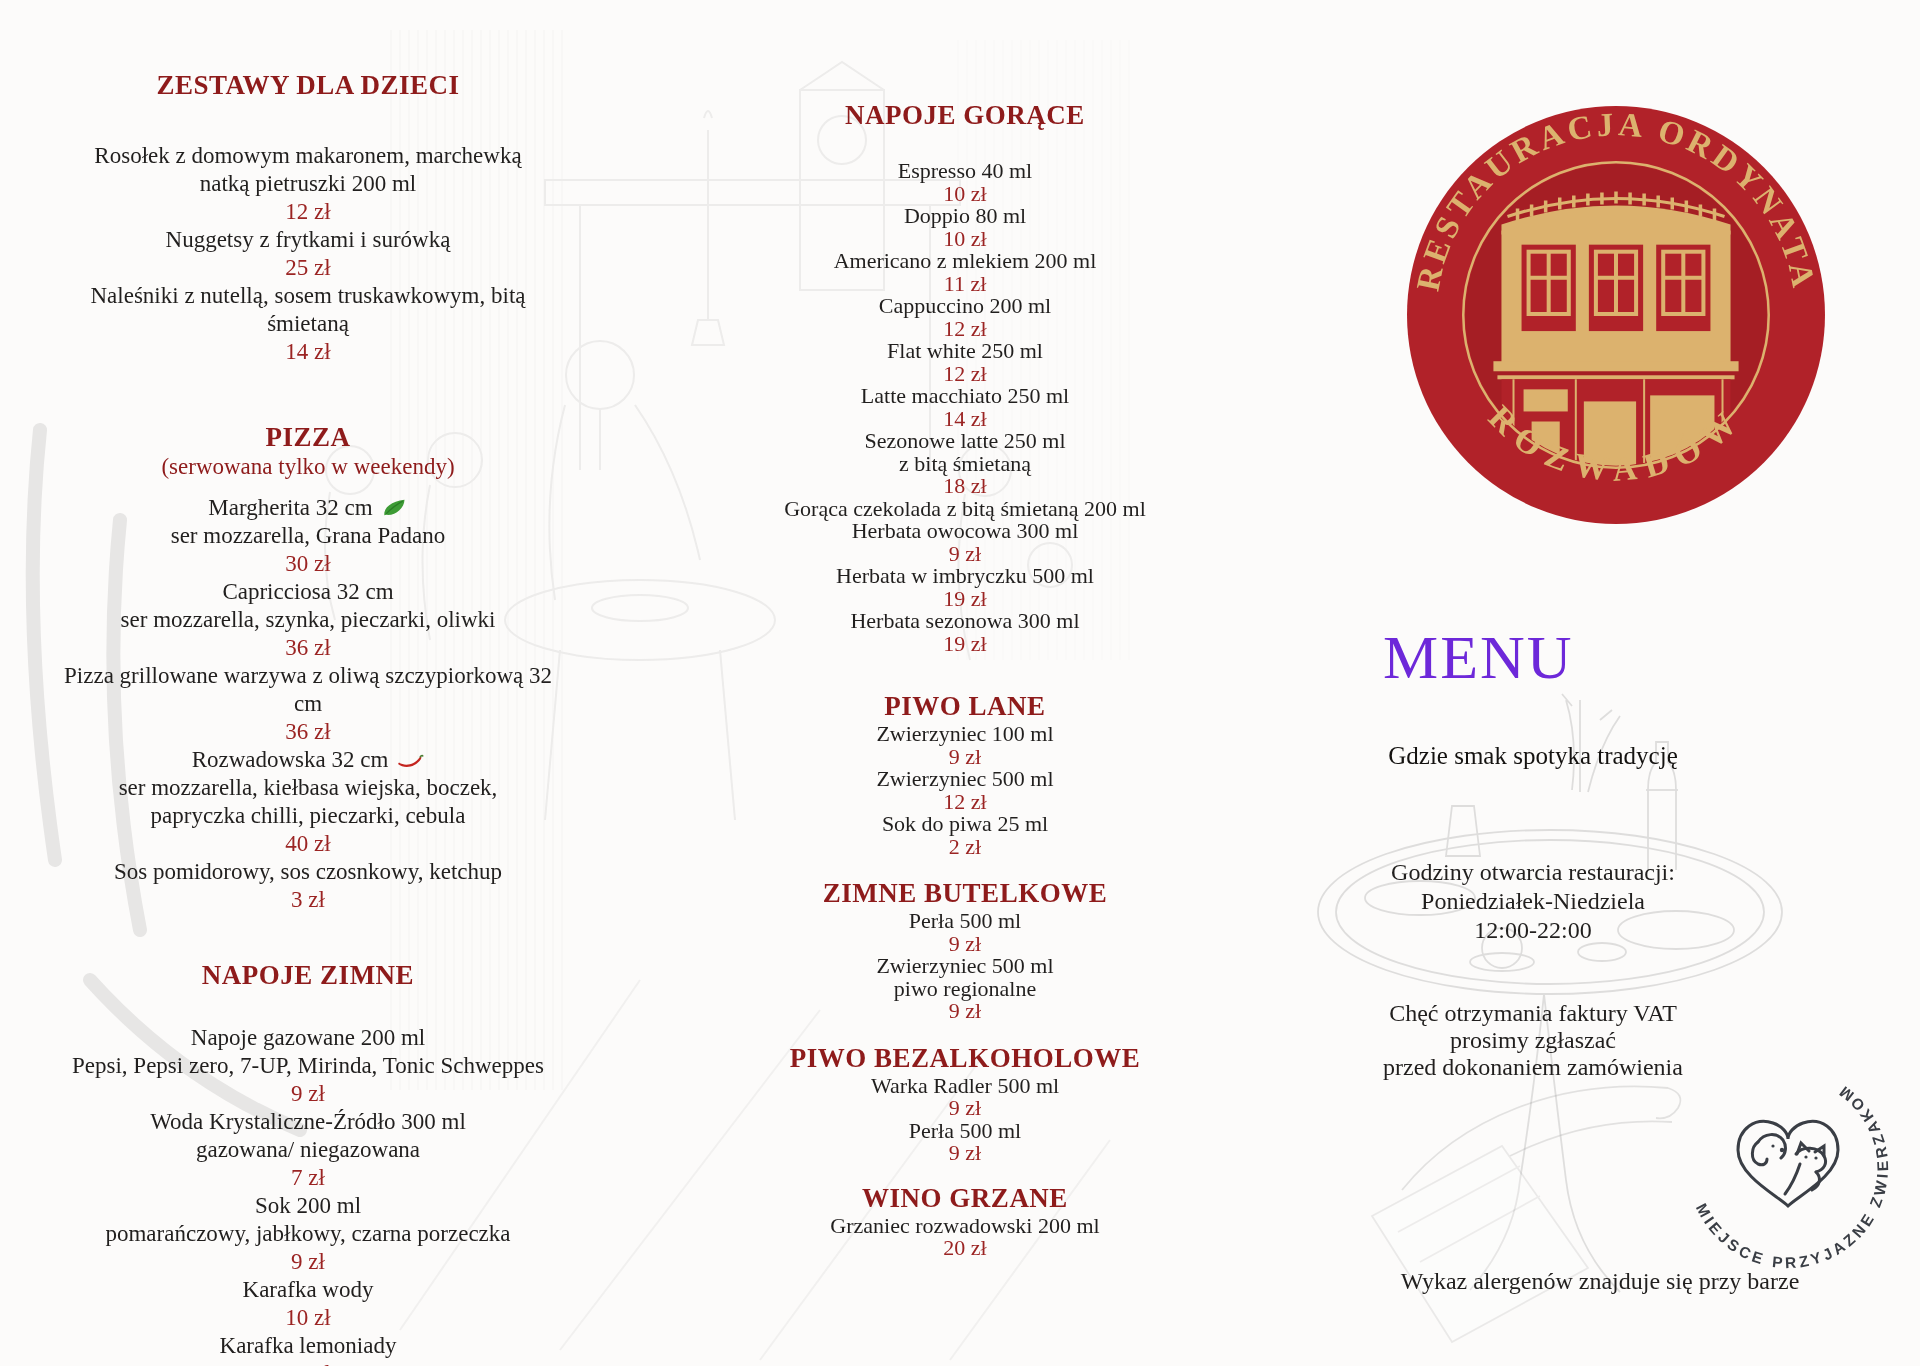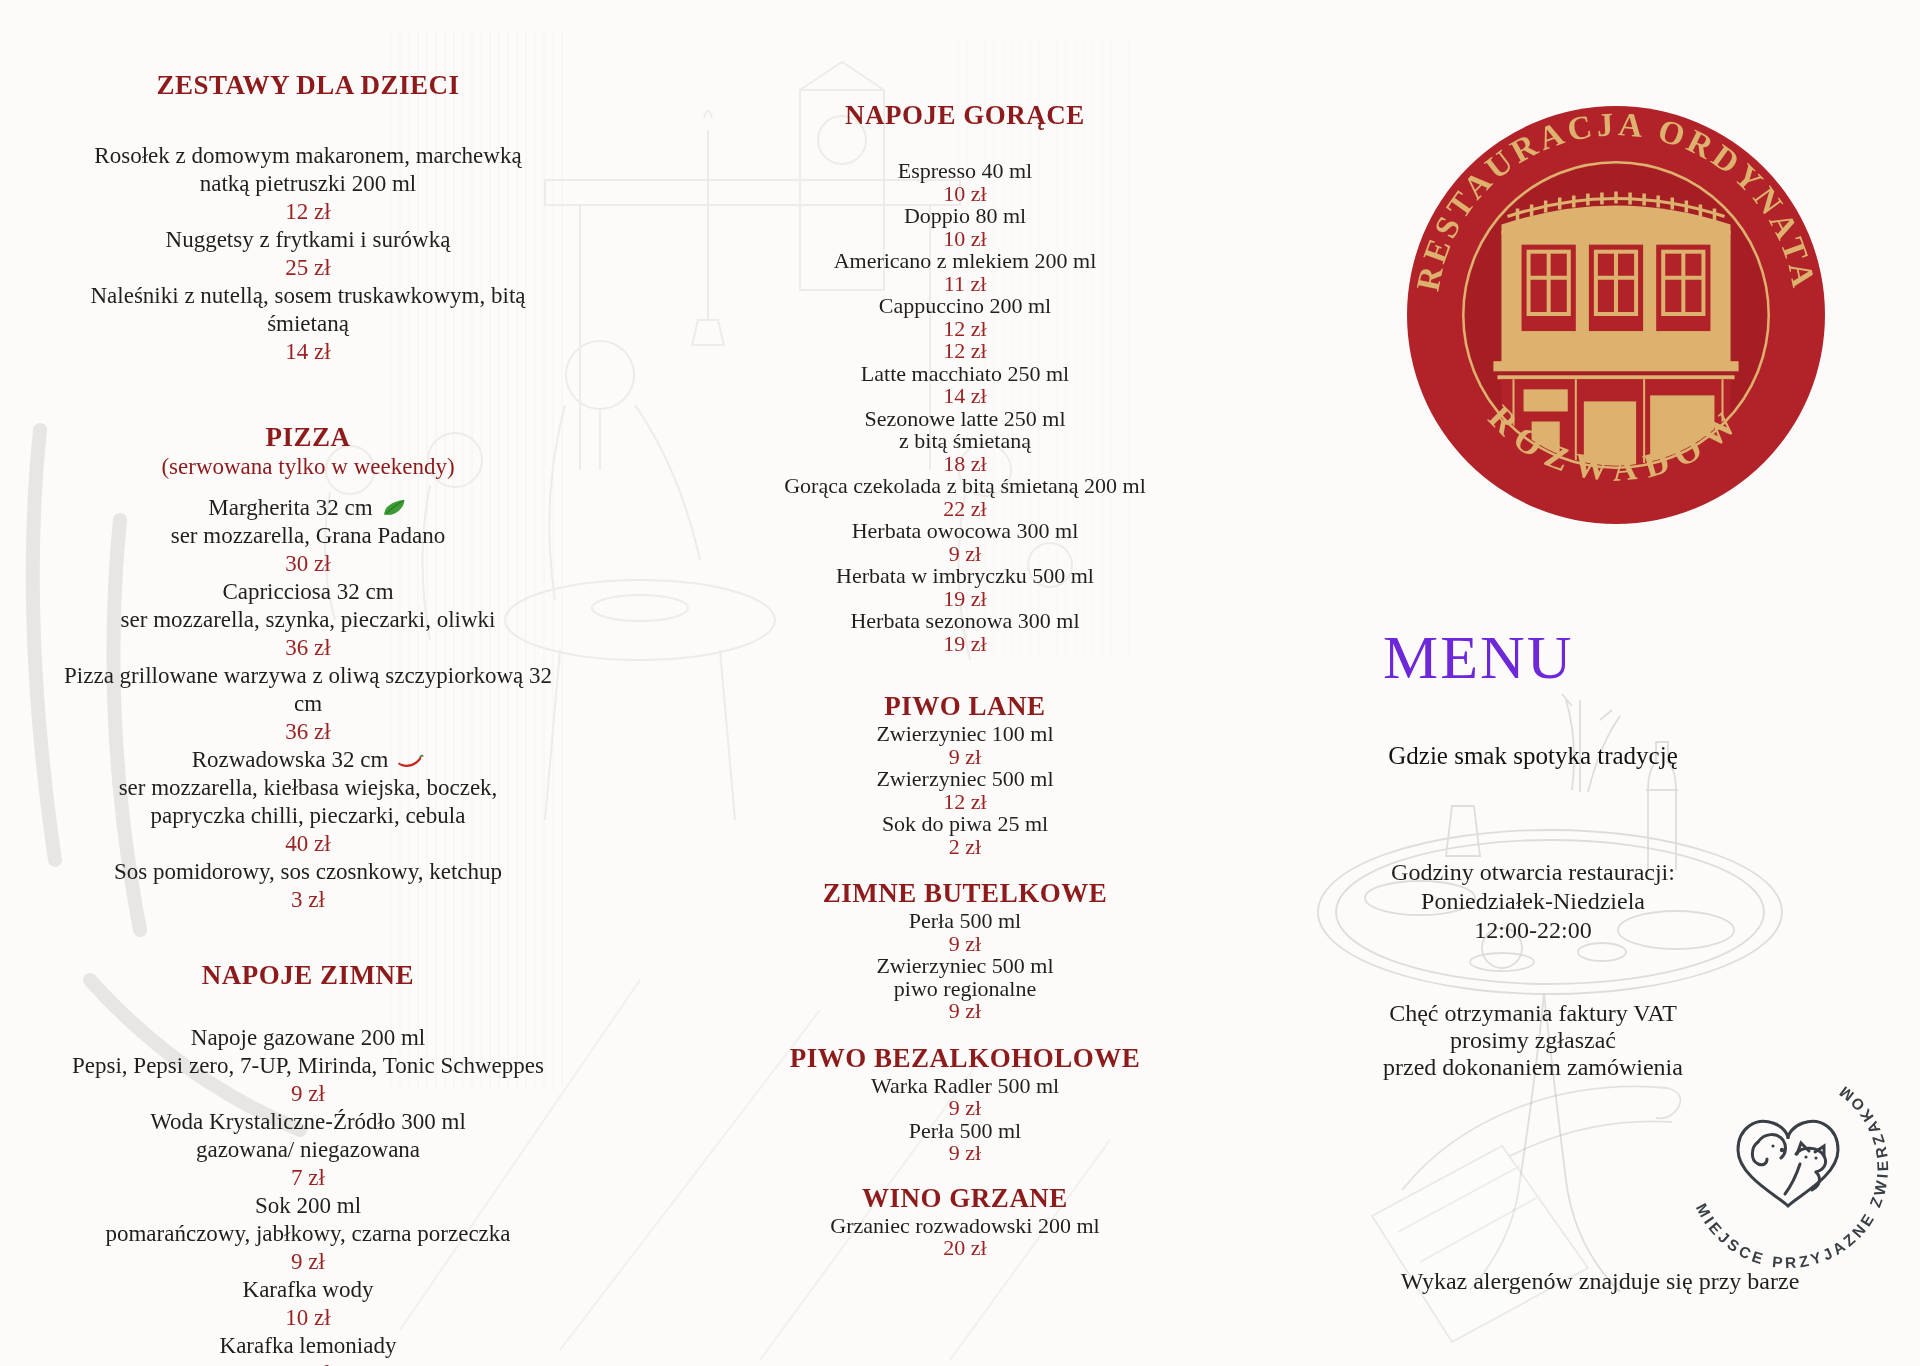--- a/index.html
+++ b/index.html
@@ -234,40 +234,40 @@
           <div class="item-price">11 zł</div>
         </div>
 
         <div class="item">
           <div class="item-name-row"><span class="item-name">Cappuccino 200 ml</span></div>
 
           <div class="item-price">12 zł</div>
         </div>
 
         <div class="item">
+          <div class="item-name-row"><span class="item-name">Flat white 250 ml</span></div>
 
           <div class="item-price">12 zł</div>
         </div>
 
         <div class="item">
           <div class="item-name-row"><span class="item-name">Latte macchiato 250 ml</span></div>
 
           <div class="item-price">14 zł</div>
         </div>
 
         <div class="item">
           <div class="item-name-row"><span class="item-name">Sezonowe latte 250 ml</span></div>
           <div class="item-desc">z bitą śmietaną</div>
           <div class="item-price">18 zł</div>
         </div>
 
         <div class="item">
           <div class="item-name-row"><span class="item-name">Gorąca czekolada z bitą śmietaną 200 ml</span></div>
 
-          <div class="item-price">22 zł</div>
         </div>
 
         <div class="item">
           <div class="item-name-row"><span class="item-name">Herbata owocowa 300 ml</span></div>
 
           <div class="item-price">9 zł</div>
         </div>
 
         <div class="item">
           <div class="item-name-row"><span class="item-name">Herbata w imbryczku 500 ml</span></div>

